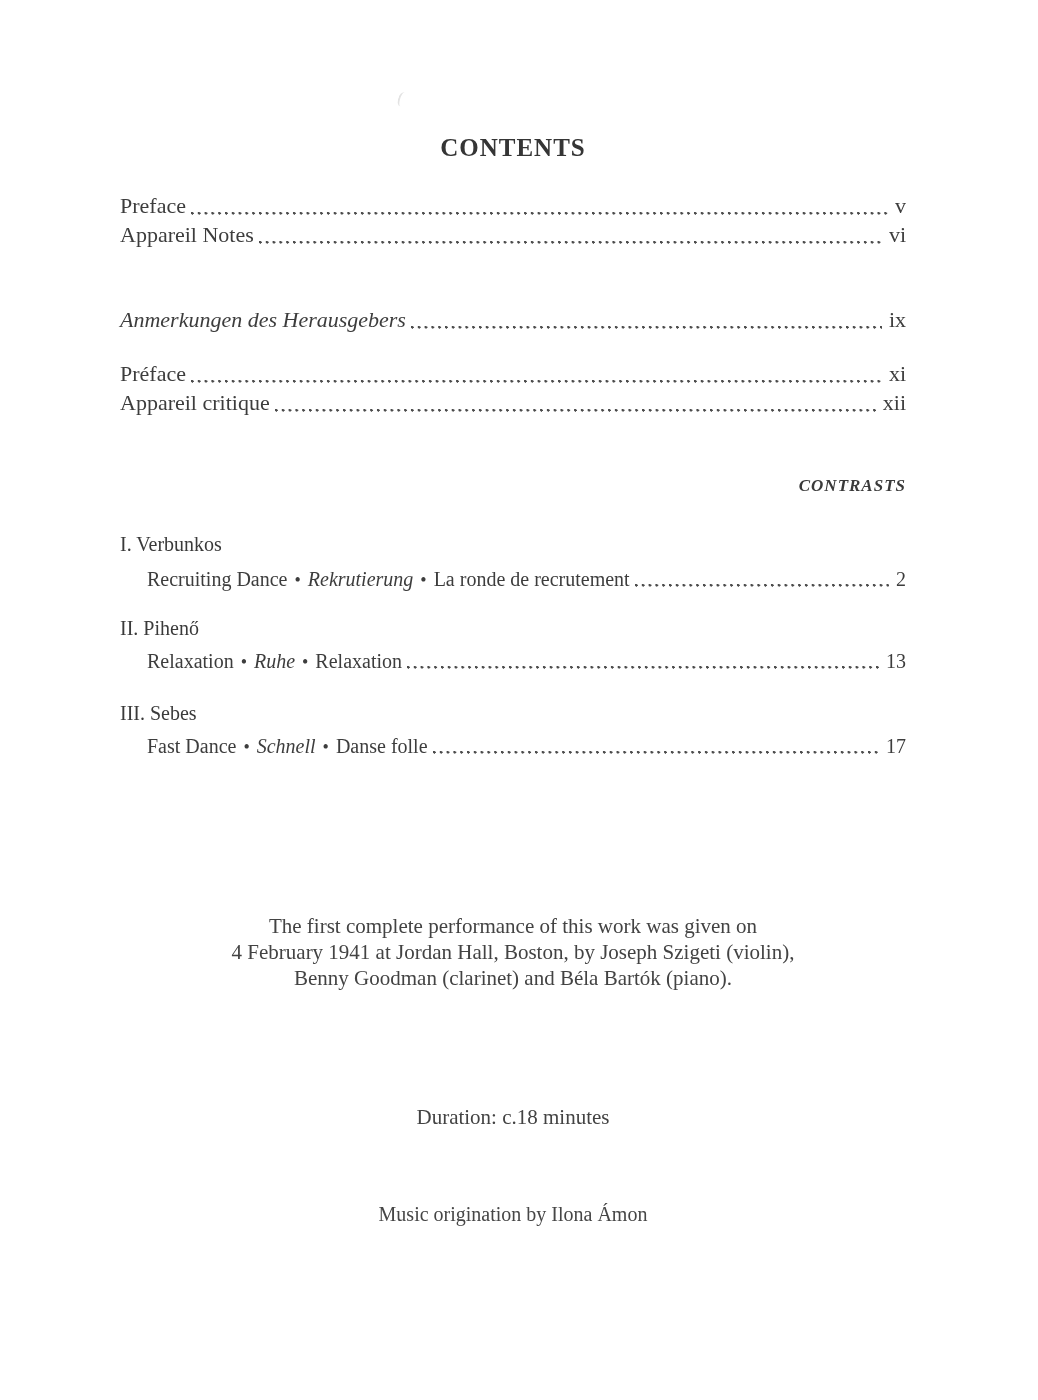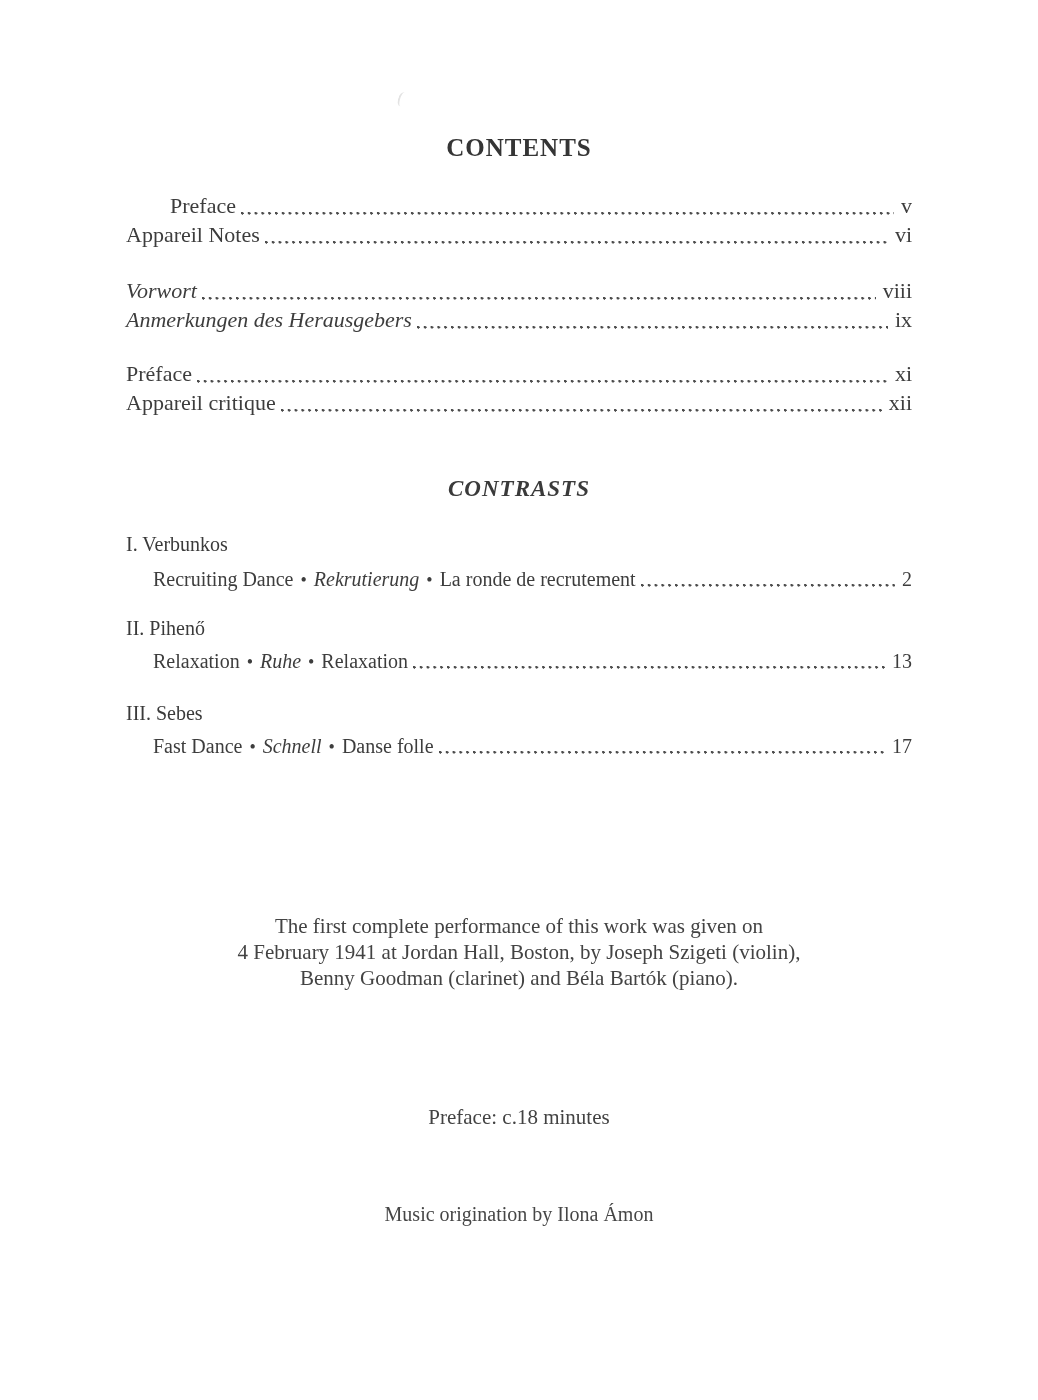--- a/index.html
+++ b/index.html
@@ -15,44 +15,44 @@
     color: #3d3d3d;
     overflow: hidden;
   }
   .scan-page {
     position: absolute;
     inset: 0;
     background: #ffffff;
   }
   .textblock {
     position: absolute;
-    left: 126px;
+    left: 120px;
     top: 0;
     width: 786px;
     height: 1224px;
     text-decoration: underline;
   }
   .abs {
     position: absolute;
     left: 0;
     right: 0;
   }
   .contents-title {
     font-size: 25px;
     font-weight: bold;
     letter-spacing: 1px;
     text-align: center;
     color: #353535;
   }
   .work-title {
-    font-size: 23px;
+    font-size: 17px;
     font-weight: bold;
     font-style: italic;
     letter-spacing: 1px;
-    text-align: center;
+    text-align: right;
     color: #3a3a3a;
   }
   .toc-row {
     display: flex;
     align-items: flex-end;
     font-size: 22px;
     line-height: 1.18;
     white-space: nowrap;
   }
   .toc-row.italic .label { font-style: italic; }
@@ -113,36 +113,31 @@
 <body>
 
 <div class="scan-page">
 
   <div class="smudge"></div>
 
   <div class="textblock">
 
     <div class="abs contents-title" style="top:134px;">CONTENTS</div>
 
-    <div class="abs toc-row" style="top:193px;margin-left:44px;">
+    <div class="abs toc-row" style="top:193px;">
       <span class="label">Preface</span>
       <span class="leader"></span>
       <span class="pagenum">v</span>
     </div>
     <div class="abs toc-row" style="top:222px;">
       <span class="label">Appareil Notes</span>
       <span class="leader"></span>
       <span class="pagenum">vi</span>
     </div>
 
-    <div class="abs toc-row italic" style="top:278px;">
-      <span class="label">Vorwort</span>
-      <span class="leader"></span>
-      <span class="pagenum">viii</span>
-    </div>
     <div class="abs toc-row italic" style="top:307px;">
       <span class="label">Anmerkungen des Herausgebers</span>
       <span class="leader"></span>
       <span class="pagenum">ix</span>
     </div>
 
     <div class="abs toc-row" style="top:390px;">
       <span class="label">Appareil critique</span>
       <span class="leader"></span>
       <span class="pagenum">xii</span>
@@ -187,18 +182,18 @@
       <span class="leader"></span>
       <span class="pagenum">17</span>
     </div>
 
     <div class="abs centered-note" style="top:872px;">
       <div>The first complete performance of this work was given on</div>
       <div>4 February 1941 at Jordan Hall, Boston, by Joseph Szigeti (violin),</div>
       <div>Benny Goodman (clarinet) and Béla Bartók (piano).</div>
     </div>
 
-    <div class="abs centered-note" style="top:1063px;">Preface: c.18 minutes</div>
+    <div class="abs centered-note" style="top:1063px;">Duration: c.18 minutes</div>
 
     <div class="abs credit-note" style="top:1203px;">Music origination by Ilona Ámon</div>
 
   </div>
 </div>
 
 </body></html>

